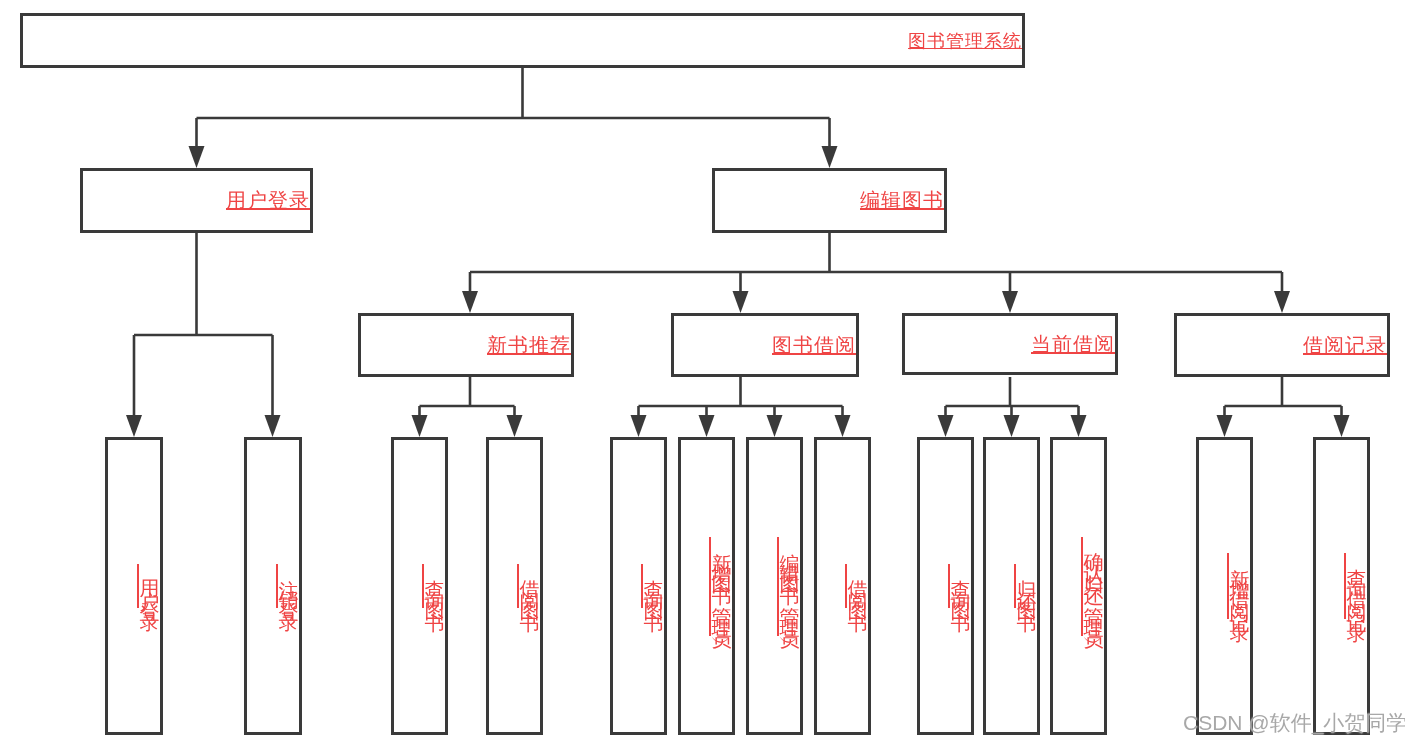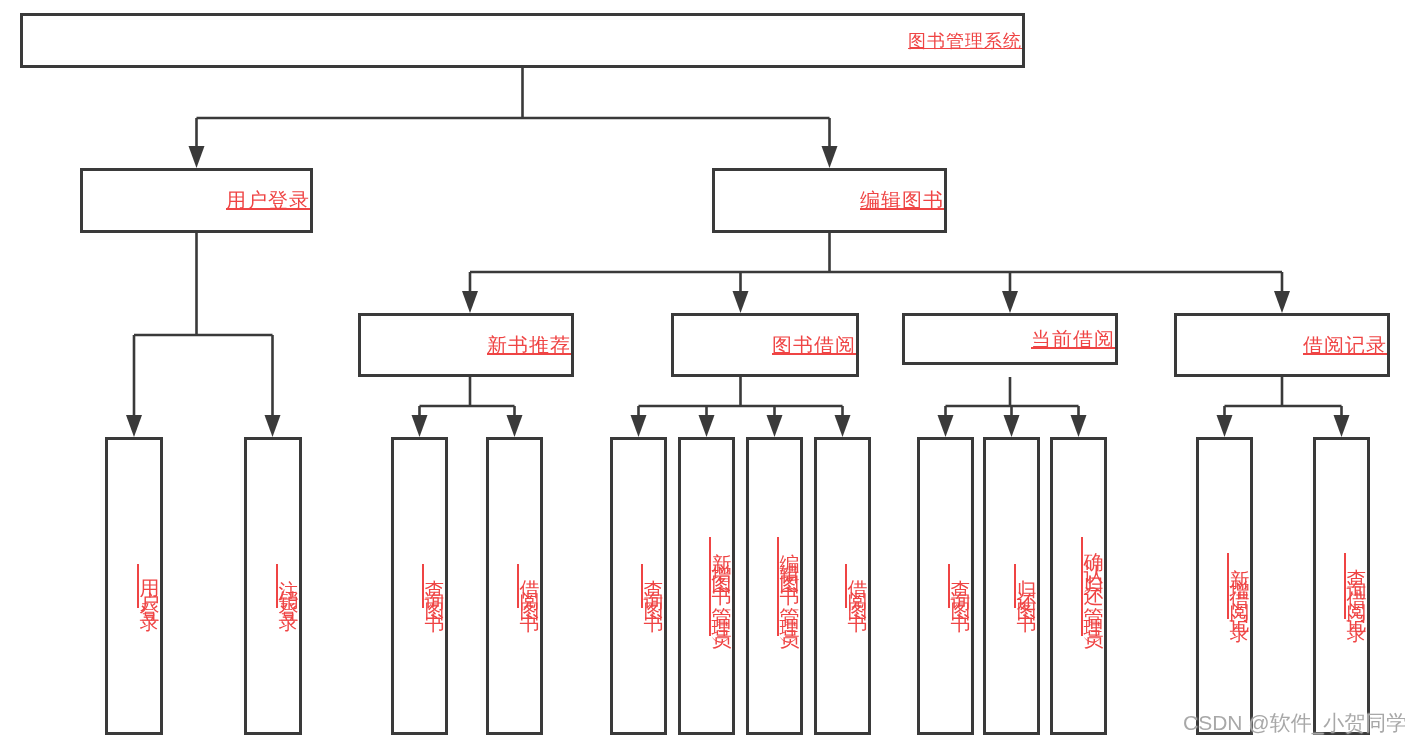--- a/index.html
+++ b/index.html
@@ -84,21 +84,21 @@
   <div class="node hbox" style="left:712px;top:168px;width:235px;height:65px;">
     <span>编辑图书</span>
   </div>
 
   <div class="node hbox" style="left:358px;top:313px;width:216px;height:64px;">
     <span>新书推荐</span>
   </div>
   <div class="node hbox" style="left:657px;top:313px;width:188px;height:64px;margin-left:14px;">
     <span>图书借阅</span>
   </div>
-  <div class="node hbox" style="left:902px;top:313px;width:216px;height:52px;">
+  <div class="node hbox" style="left:902px;top:313px;width:216px;height:62px;">
     <span>当前借阅</span>
   </div>
   <div class="node hbox" style="left:1174px;top:313px;width:216px;height:64px;">
     <span>借阅记录</span>
   </div>
 
   <div class="node vbox" style="left:105px;top:437px;width:58px;height:298px;">
     <span>用户登录</span>
   </div>
   <div class="node vbox" style="left:244px;top:437px;width:58px;height:298px;">

